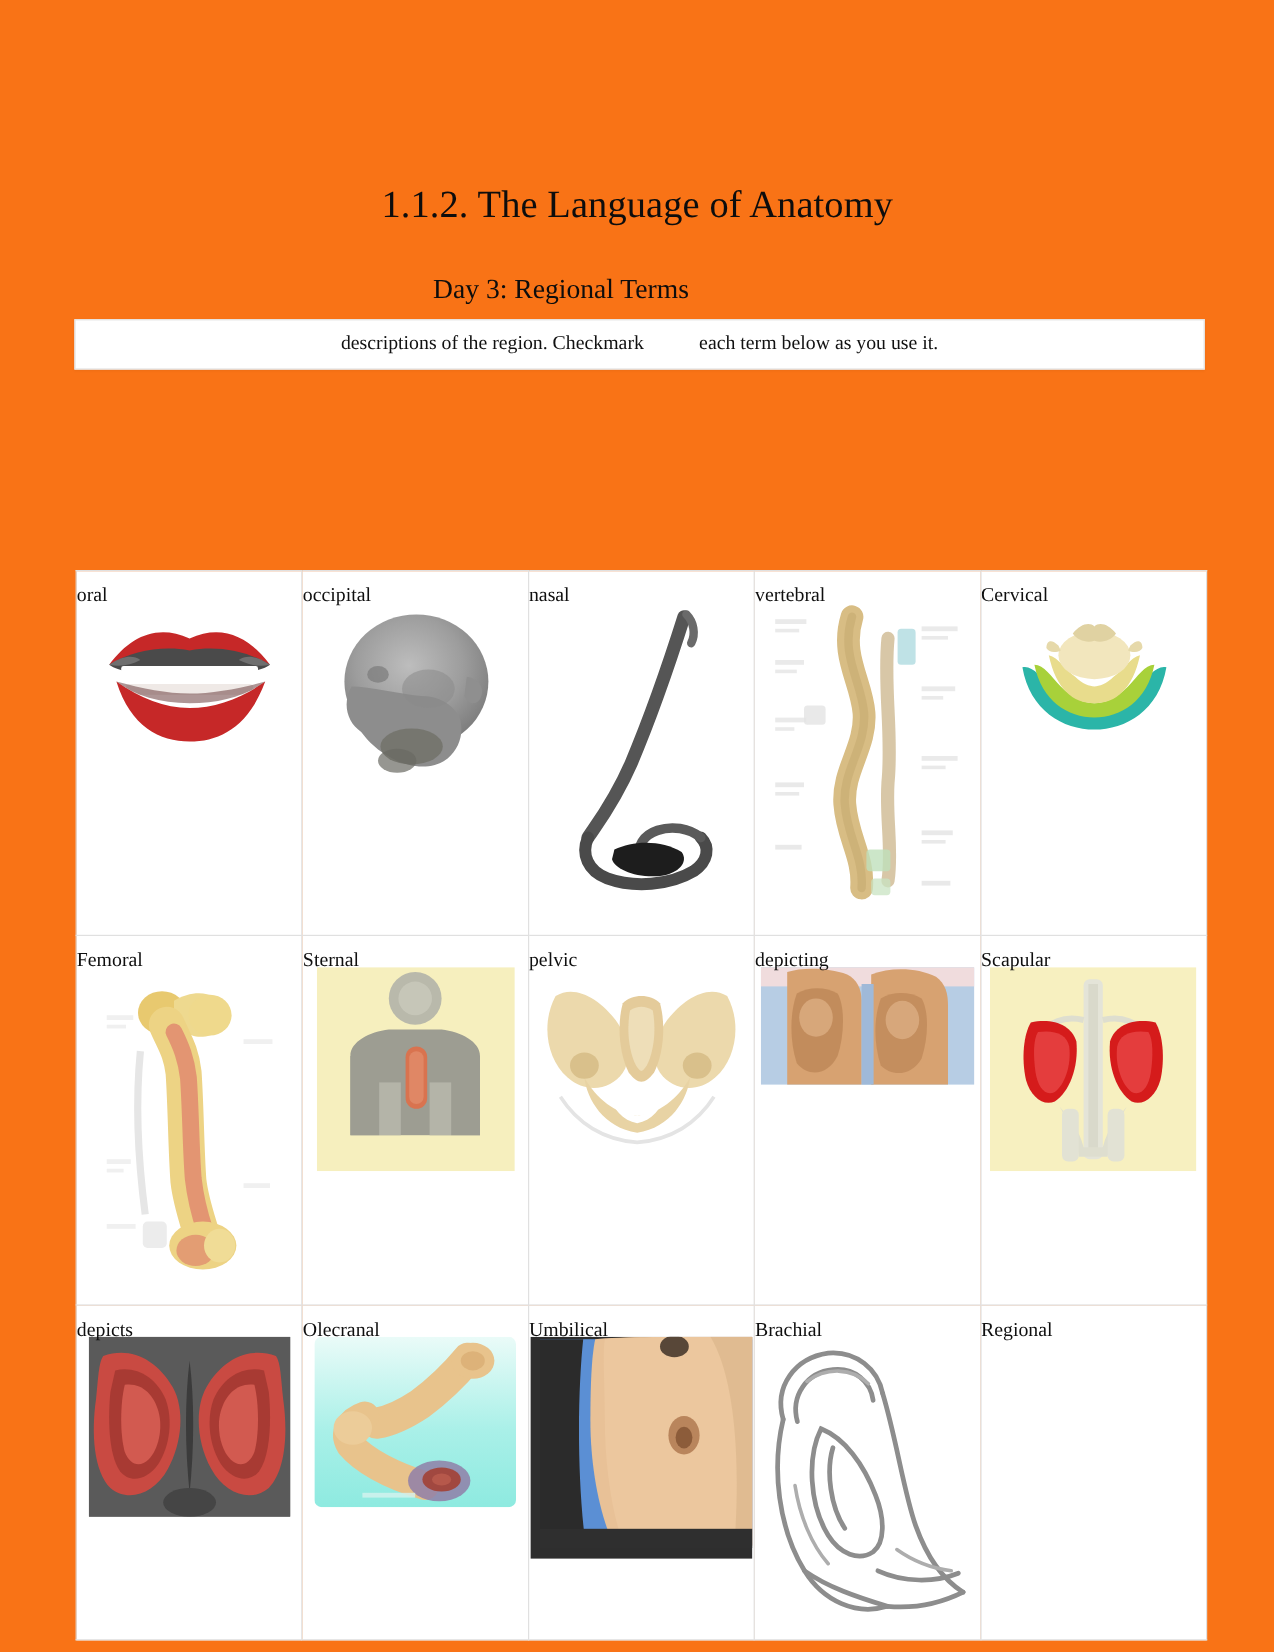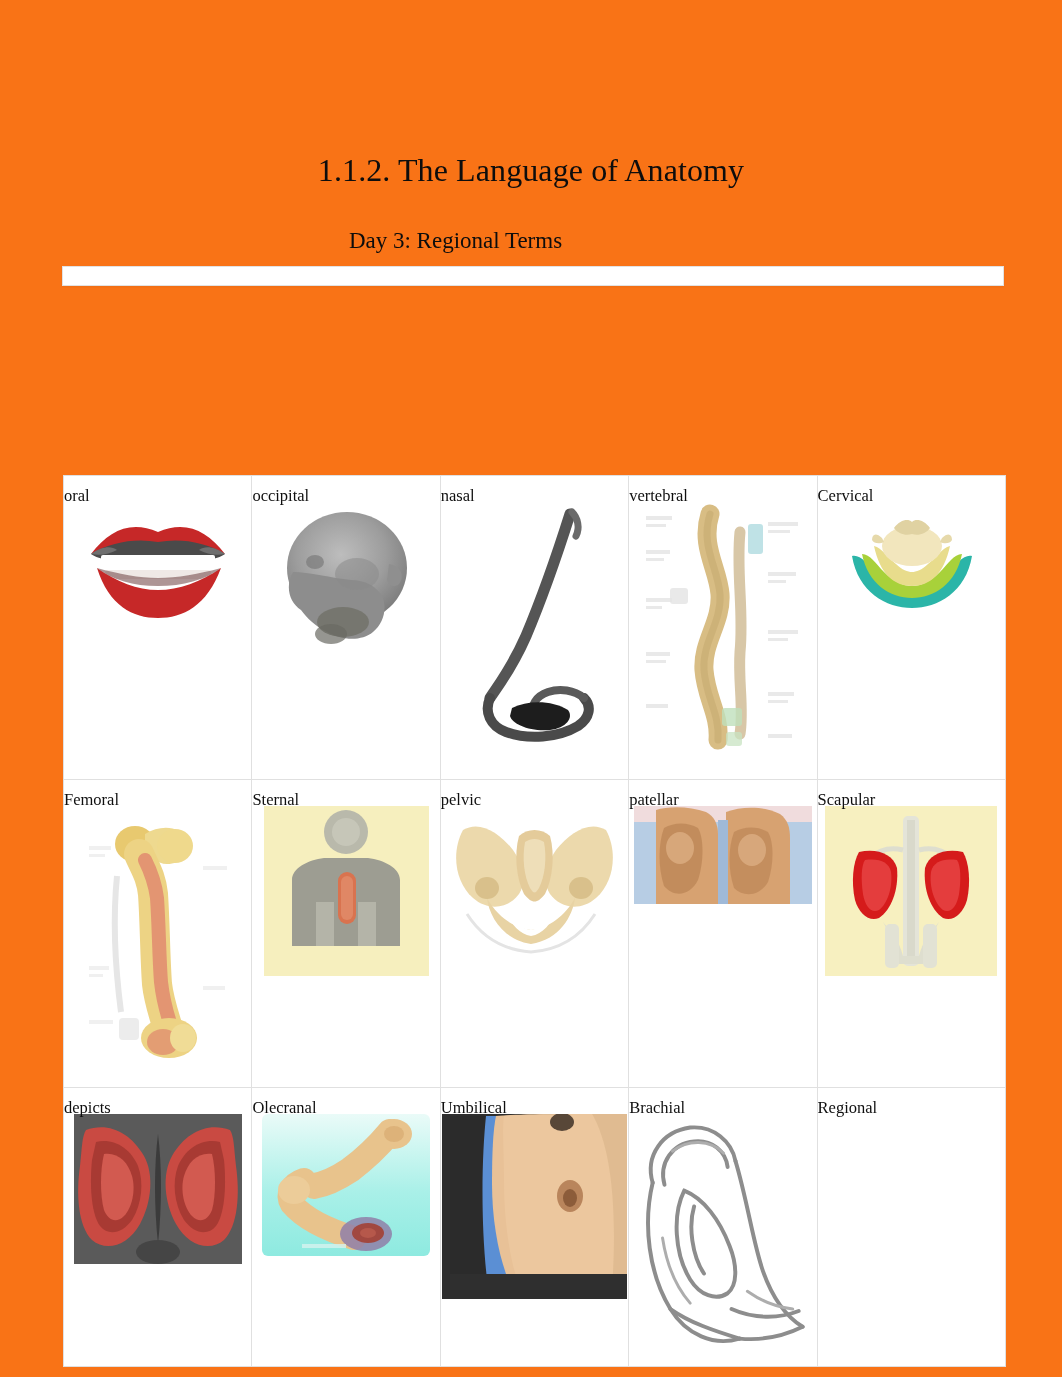--- a/index.html
+++ b/index.html
@@ -36,21 +36,21 @@
     width: 1062px;
     text-align: center;
     font-size: 32px;
     font-weight: 400;
     letter-spacing: 0.1px;
     line-height: 1.15;
     color: #0d0d0d;
   }
   .doc-subtitle {
     position: absolute;
-    left: 0;
+    left: 12px;
     top: 228px;
     width: 911px;
     text-align: center;
     font-size: 23px;
     font-weight: 400;
     line-height: 1.15;
     color: #0d0d0d;
   }
 
   
@@ -130,20 +130,23 @@
 </head>
 <body>
 
 <div class="page">
 
   <div class="doc-title">1.1.2. The Language of Anatomy</div>
 
   <div class="doc-subtitle">Day 3: Regional Terms</div>
 
   <div class="instruction-box">
+    <span class="instruction-line">
+      <span>descriptions of the region. Checkmark</span><span class="checkmark-gap"></span><span>each term below as you use it.</span>
+    </span>
   </div>
 
   <table class="terms-table">
     <tbody>
 
       <tr class="row-1">
 
         <td>
           <div class="cell-inner">
             <span class="cell-label">oral</span>
@@ -338,21 +341,21 @@
                 <ellipse cx="134" cy="82" rx="12" ry="11" fill="#d9c08b"></ellipse>
 
                 <path d="M20 108 C34 130 56 144 84 146 C112 144 134 130 148 108" stroke="#e4e4e4" stroke-width="3" fill="none"></path>
               </svg>
             </div>
           </div>
         </td>
 
         <td>
           <div class="cell-inner">
-            <span class="cell-label">patellar</span>
+            <span class="cell-label">depicting</span>
             <div class="cell-figure">
               <svg class="fig soft" width="178" height="98" viewBox="0 0 178 98" aria-hidden="true">
                 <rect x="0" y="0" width="178" height="98" fill="#b7cde4"></rect>
                 <rect x="0" y="0" width="178" height="16" fill="#f0dcdd"></rect>
                 <path d="M22 4 C34 0 56 0 72 6 C80 10 84 18 84 28 L84 98 L22 98 Z" fill="#d7a271"></path>
                 <path d="M92 6 C108 0 130 0 146 8 C154 14 156 22 156 32 L156 98 L92 98 Z" fill="#d7a271"></path>
                 <path d="M30 22 C40 16 54 16 64 22 C70 32 70 56 64 74 C56 90 40 92 30 80 C24 62 24 38 30 22 Z" fill="#b78152" opacity="0.65"></path>
                 <path d="M100 26 C110 20 124 20 134 26 C140 36 140 58 134 76 C126 90 110 92 100 82 C94 64 94 42 100 26 Z" fill="#b78152" opacity="0.6"></path>
                 <rect x="84" y="14" width="10" height="84" fill="#9fb9d8"></rect>
                 <ellipse cx="46" cy="42" rx="14" ry="16" fill="#e0b288" opacity="0.7"></ellipse>

